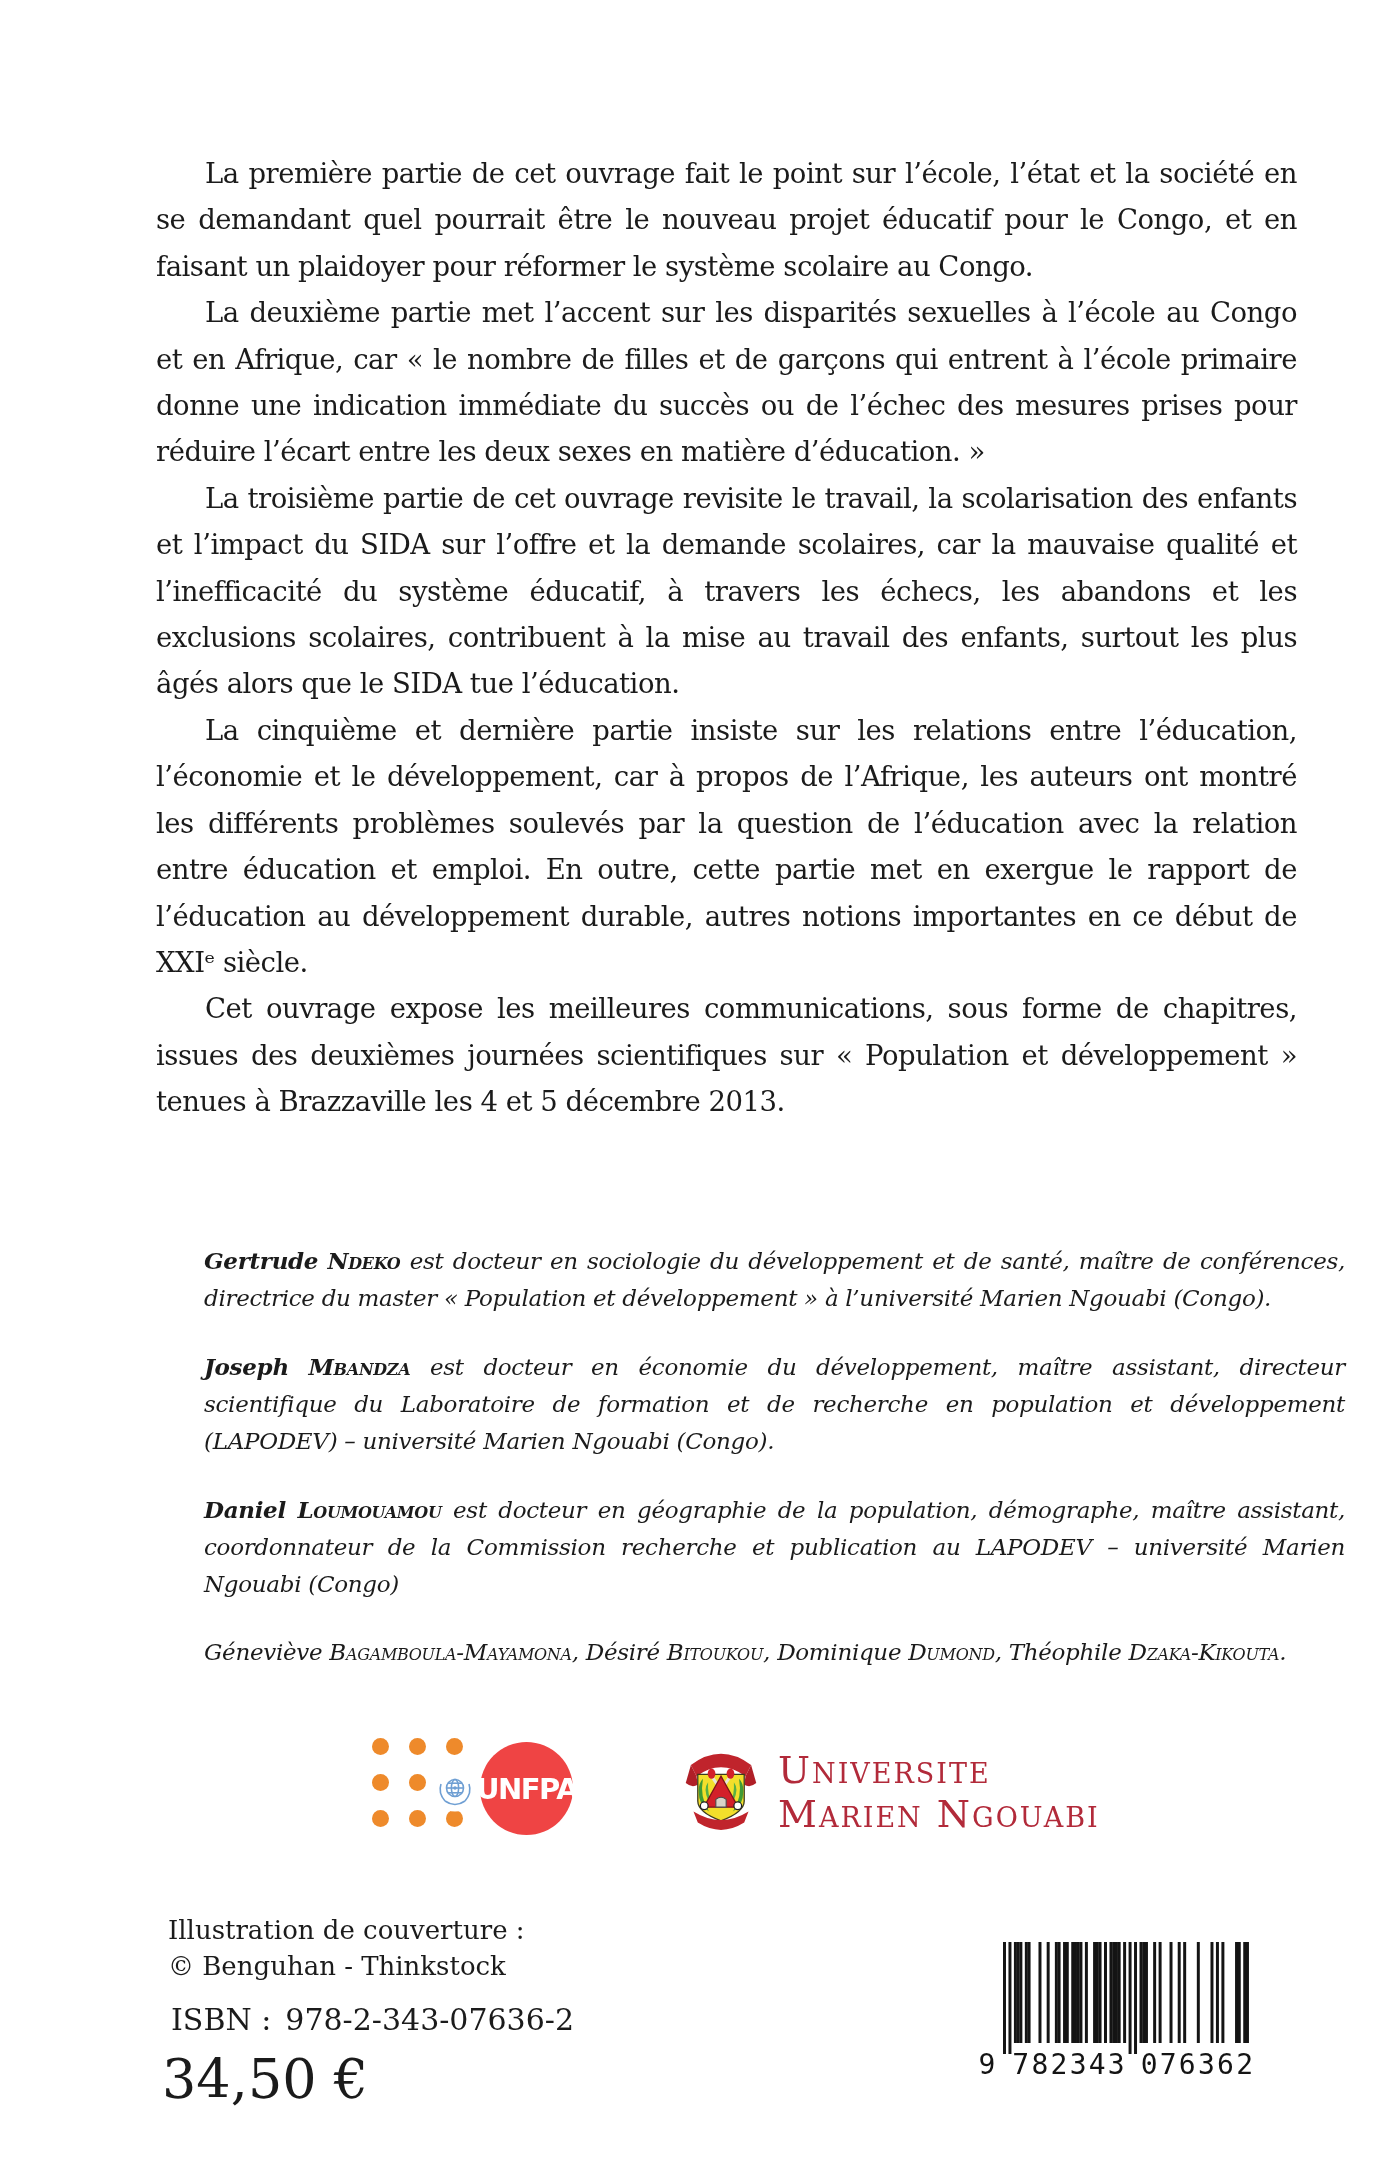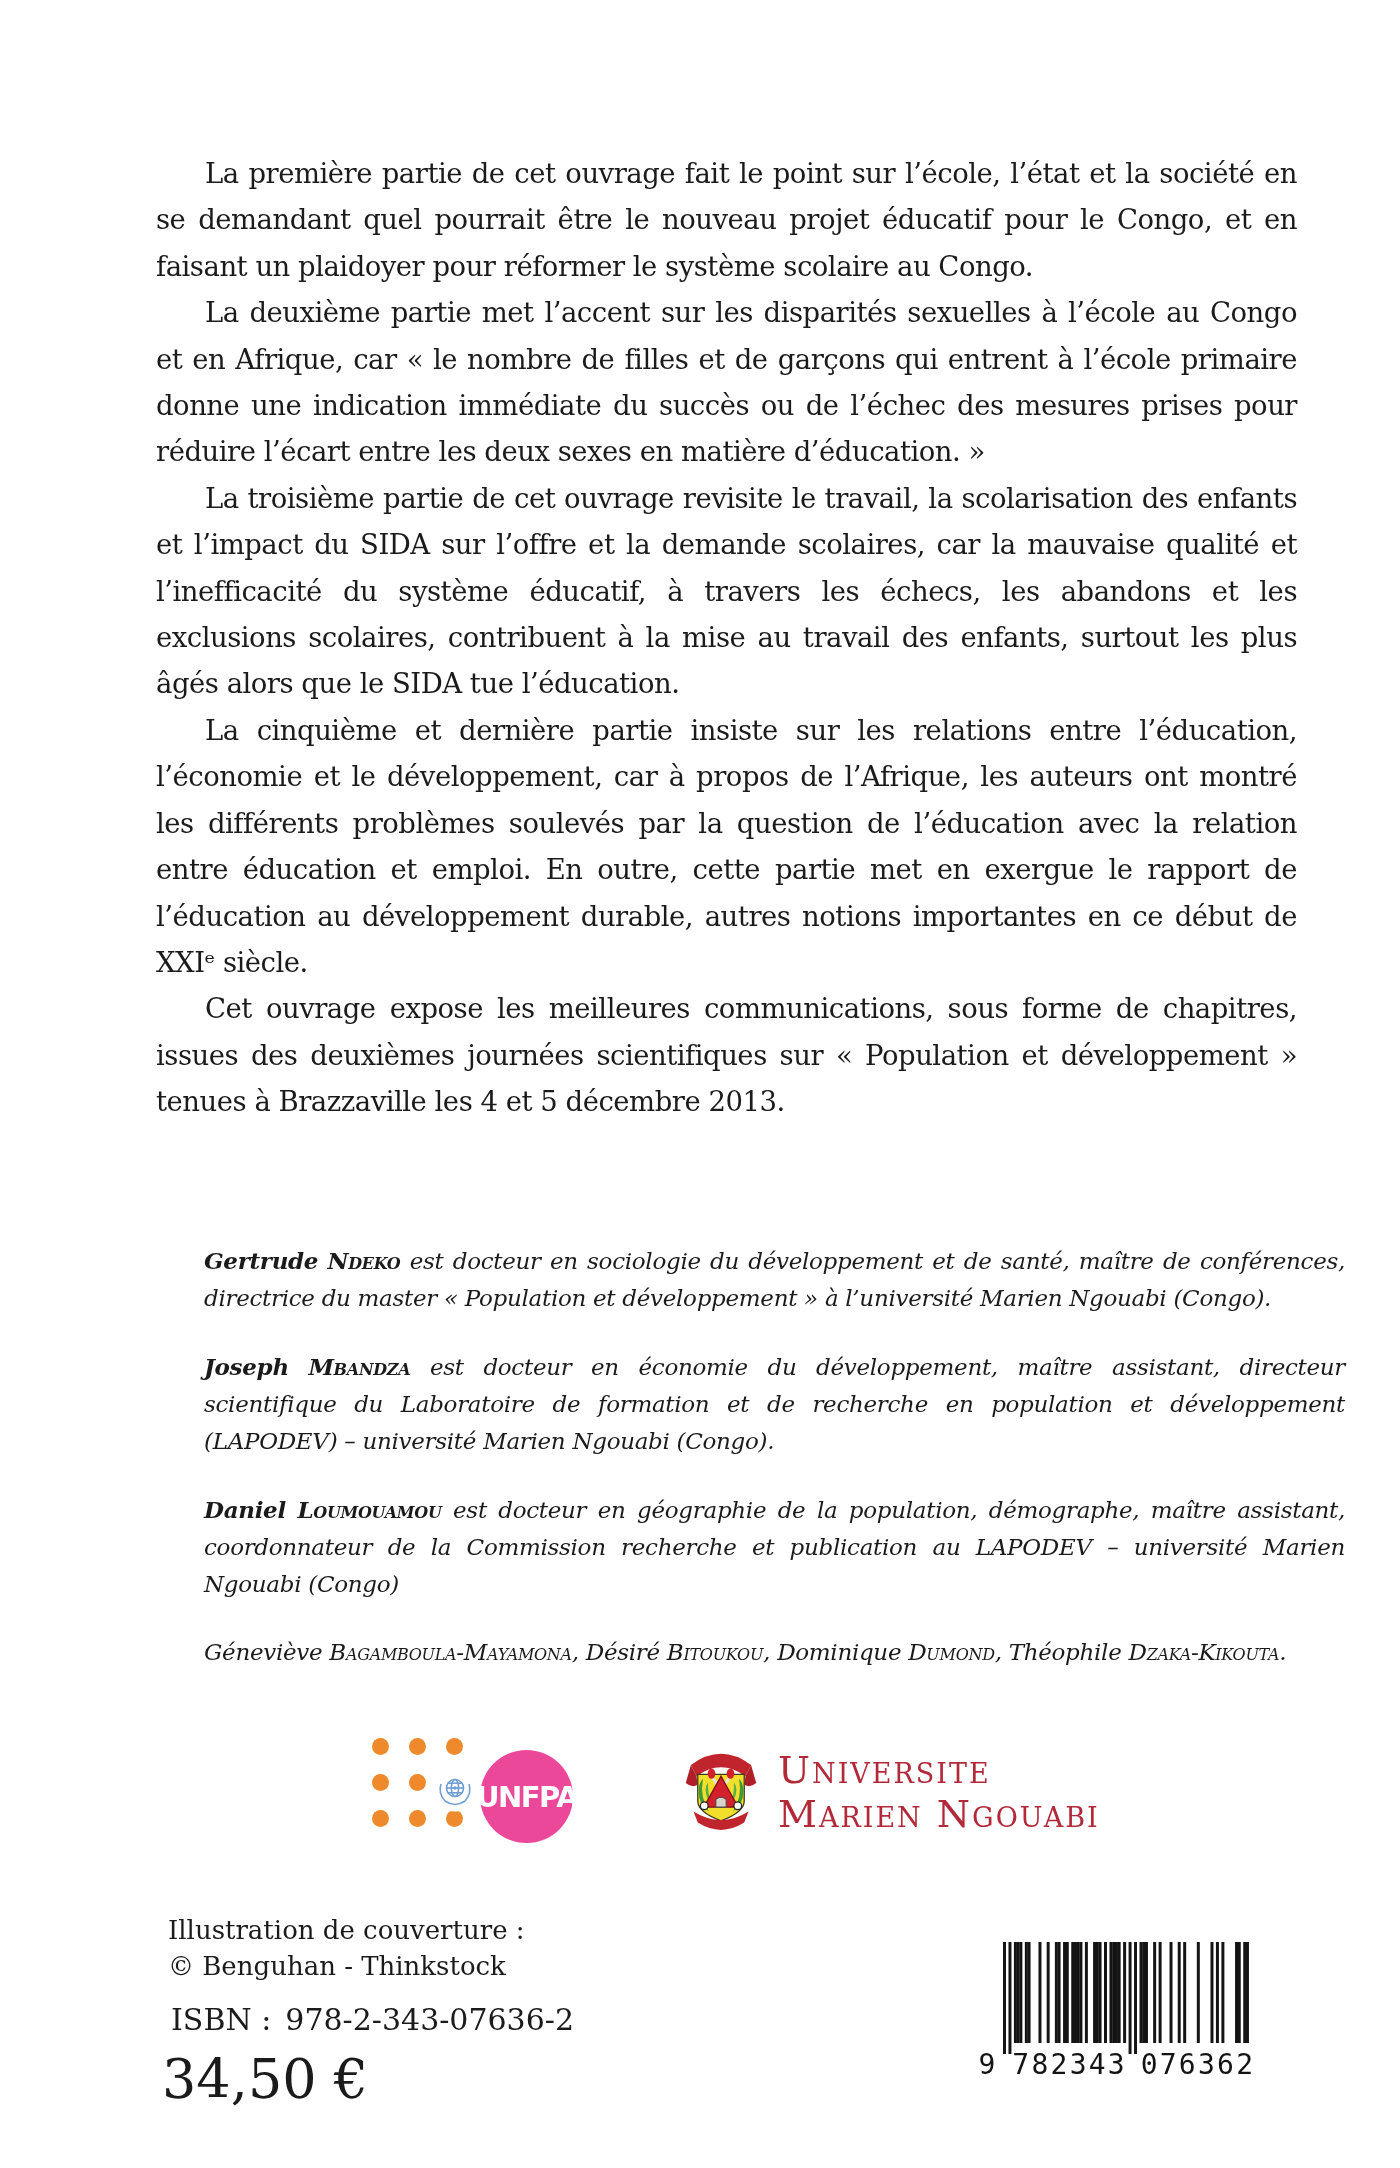--- a/index.html
+++ b/index.html
@@ -49,23 +49,23 @@
   .unfpa-dots {
     position: absolute; left: 0; top: 0;
     display: grid;
     grid-template-columns: repeat(3, 17px);
     grid-template-rows: repeat(3, 17px);
     gap: 19px 20px;
   }
   .unfpa-dot { width: 17px; height: 17px; border-radius: 50%; background: #ee8a2b; }
   .unfpa-dot.hidden-dot { visibility: hidden; }
   .unfpa-circle {
-    position: absolute; left: 108px; top: 12px;
+    position: absolute; left: 108px; top: 4px;
     width: 93px; height: 93px; border-radius: 50%;
-    background: #ec4899;
+    background: #ef4444;
     display: flex; align-items: center; justify-content: center;
   }
   .unfpa-word {
     color: #ffffff;
     font-family: "DejaVu Sans", sans-serif;
     font-weight: bold;
     font-size: 29px;
     letter-spacing: -1.5px;
     white-space: nowrap;
   }

